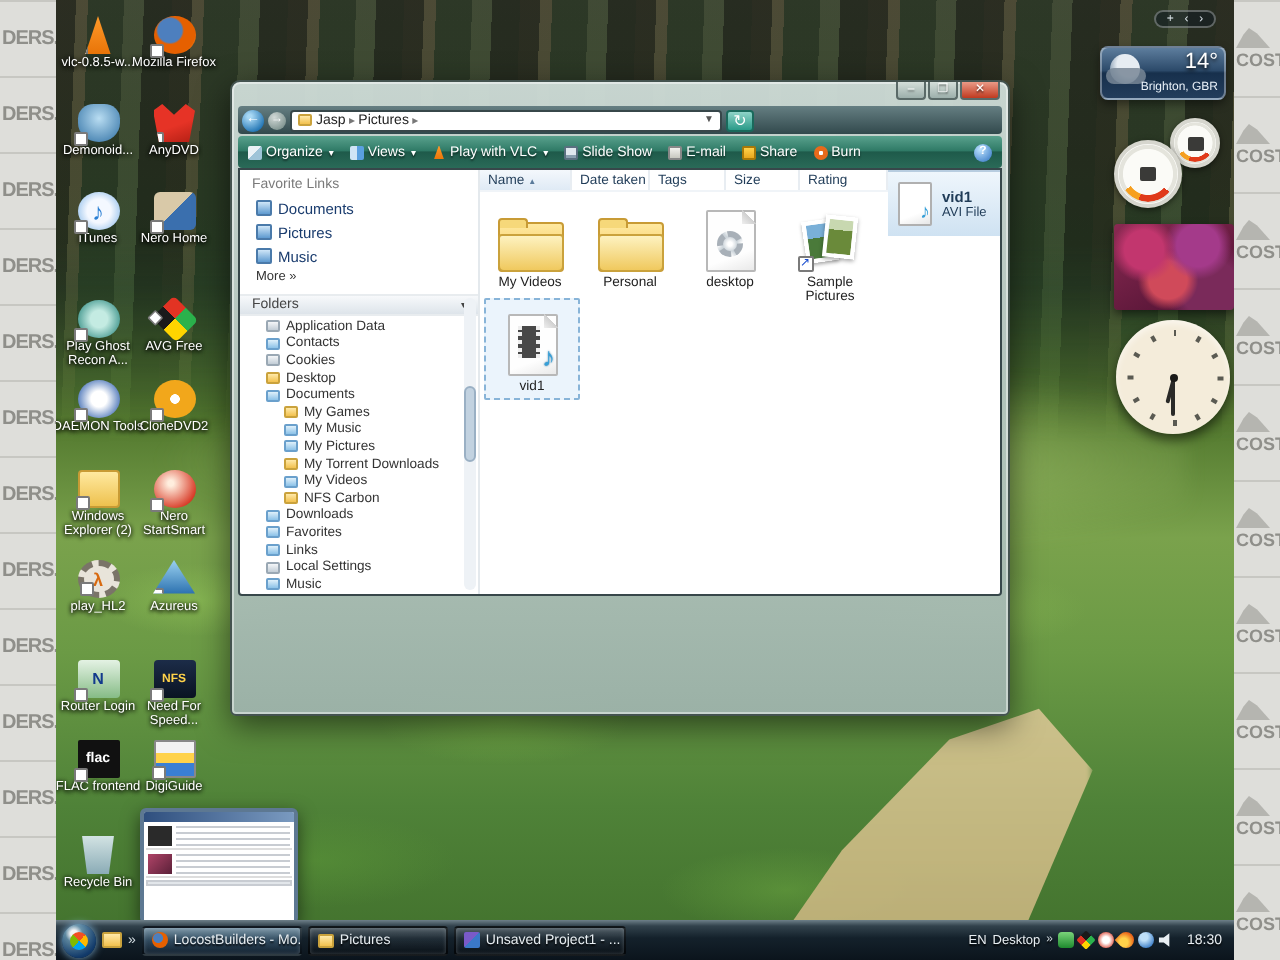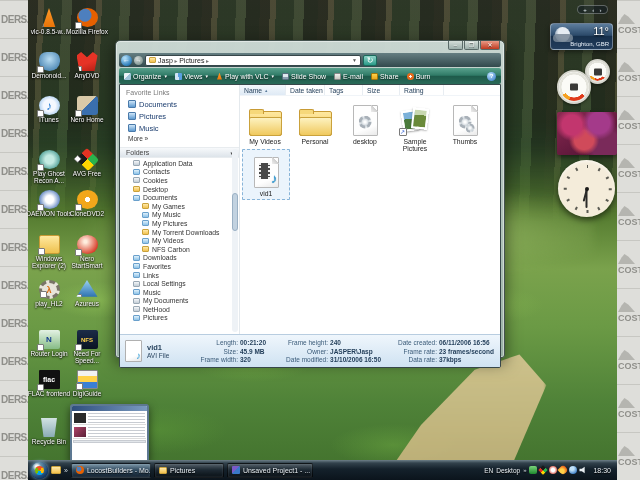--- a/index.html
+++ b/index.html
@@ -140,21 +140,21 @@
   .ti-organize-icon{background:linear-gradient(135deg,#eaf2f6 50%,#9ec4d8 50%)}
   .ti-views-icon{background:conic-gradient(#5aa0e0 0 50%,#cfe4f6 0)}
   .ti-vlc-icon{background:linear-gradient(180deg,#ff9a2a,#e87408);clip-path:polygon(50% 0,85% 100%,15% 100%)}
   .ti-slideshow-icon{background:linear-gradient(180deg,#dfe8ee 70%,#8aa0b0 70%);border:1px solid #5a7080}
   .ti-email-icon{background:linear-gradient(180deg,#f2f2ee,#c8c8c0);border:1px solid #888;position:relative}
   .ti-share-icon{background:linear-gradient(180deg,#ffd24a,#e8a81e);border:1px solid #a87808}
   .ti-burn-icon{background:radial-gradient(circle,#fff 0 20%,#e86a1a 25% 85%,#b03a08 100%);border-radius:50%}
   .tb-caret{font-size:5px;margin-left:1px}
   .tb-help{margin-left:auto;width:9px;height:9px;border-radius:50%;font-size:6px;line-height:9px;text-align:center;
            font-weight:bold;color:#fff;background:radial-gradient(circle at 35% 30%,#bfe4ff,#2a6fc0)}
-  .win-body{height:284px;background:#fff;border:1px solid #37474a;border-radius:0 0 2px 2px;display:flex;flex-direction:column;overflow:hidden}
+  .win-body{height:214px;background:#fff;border:1px solid #37474a;border-radius:0 0 2px 2px;display:flex;flex-direction:row;overflow:hidden}
   .win-main{flex:1;display:flex;min-height:0}
 
   
   .pane-side{width:120px;border-right:1px solid #e4e9ed;display:flex;flex-direction:column;padding-top:3px;position:relative}
   .fav-title{color:#7a7a7a;font-size:7px;padding:1px 6px 2px}
   .fav-item{display:flex;align-items:center;gap:3px;padding:1.5px 8px;font-size:7.5px;color:#1a3c6e}
   .fav-ico{width:8px;height:8px;border-radius:1px;background:linear-gradient(180deg,#cfe6f8,#5e9ad0);border:1px solid #4a7aaa}
   .more{padding:1px 8px 2px;font-size:6.5px;color:#333}
   .folders-hdr{margin-top:3px;background:linear-gradient(180deg,#f7f9fb,#dde4ea);border-top:1px solid #e8ecef;
                border-bottom:1px solid #e8ecef;padding:1px 6px;display:flex;justify-content:space-between;
@@ -431,21 +431,21 @@
     </div>
 
   <div class="gadget" id="g-pill">
     <span>+</span>
     <span>‹</span>
     <span>›</span>
   </div>
   <div class="gadget" id="g-weather">
     <div class="w-moon"></div>
     <div class="w-cloud"></div>
-    <div class="w-temp">11°</div>
+    <div class="w-temp">14°</div>
     <div class="w-loc">Brighton, GBR</div>
   </div>
   <div class="gadget" id="g-cpu">
     <div class="gauge small"></div>
     <div class="gauge big"></div>
   </div>
   <div class="gadget" id="g-photo"></div>
   <div class="gadget" id="g-clock">
     <div class="hand hour"></div>
     <div class="hand min"></div>

